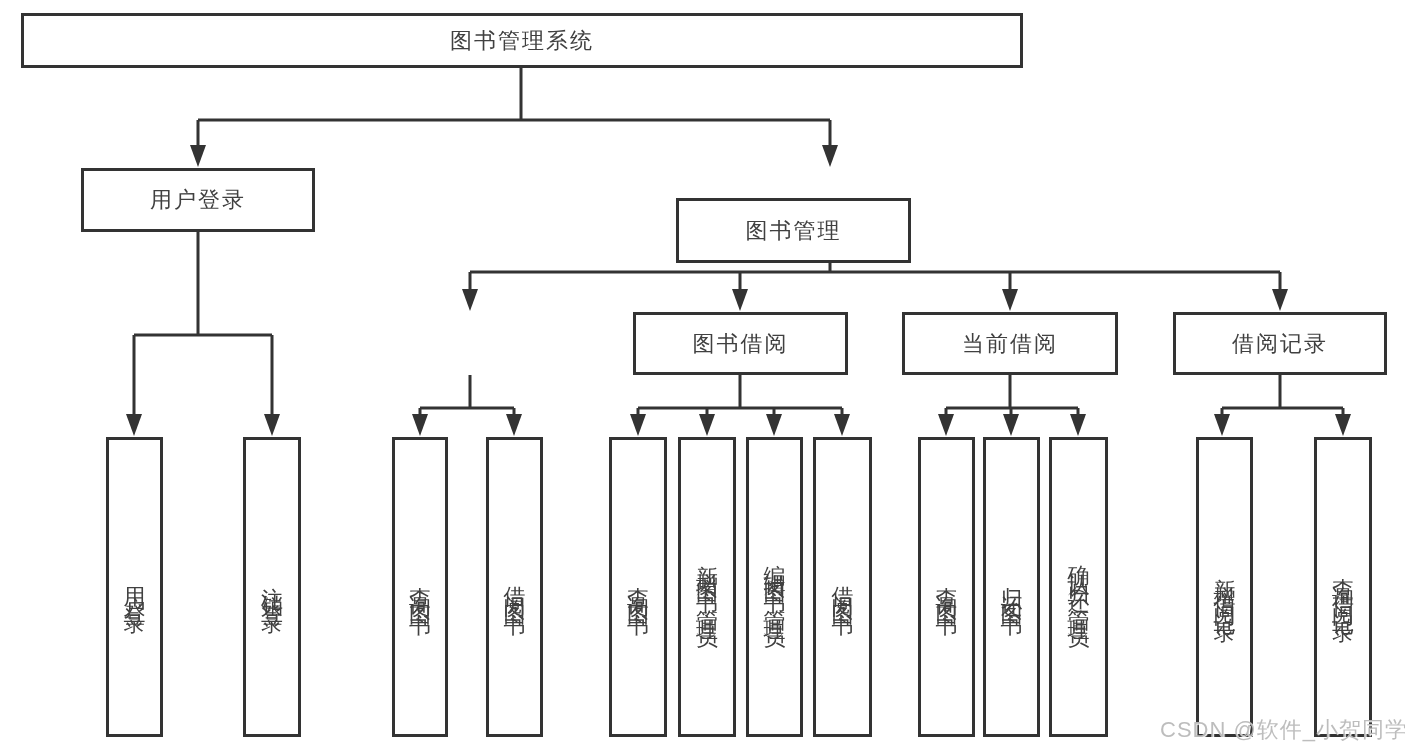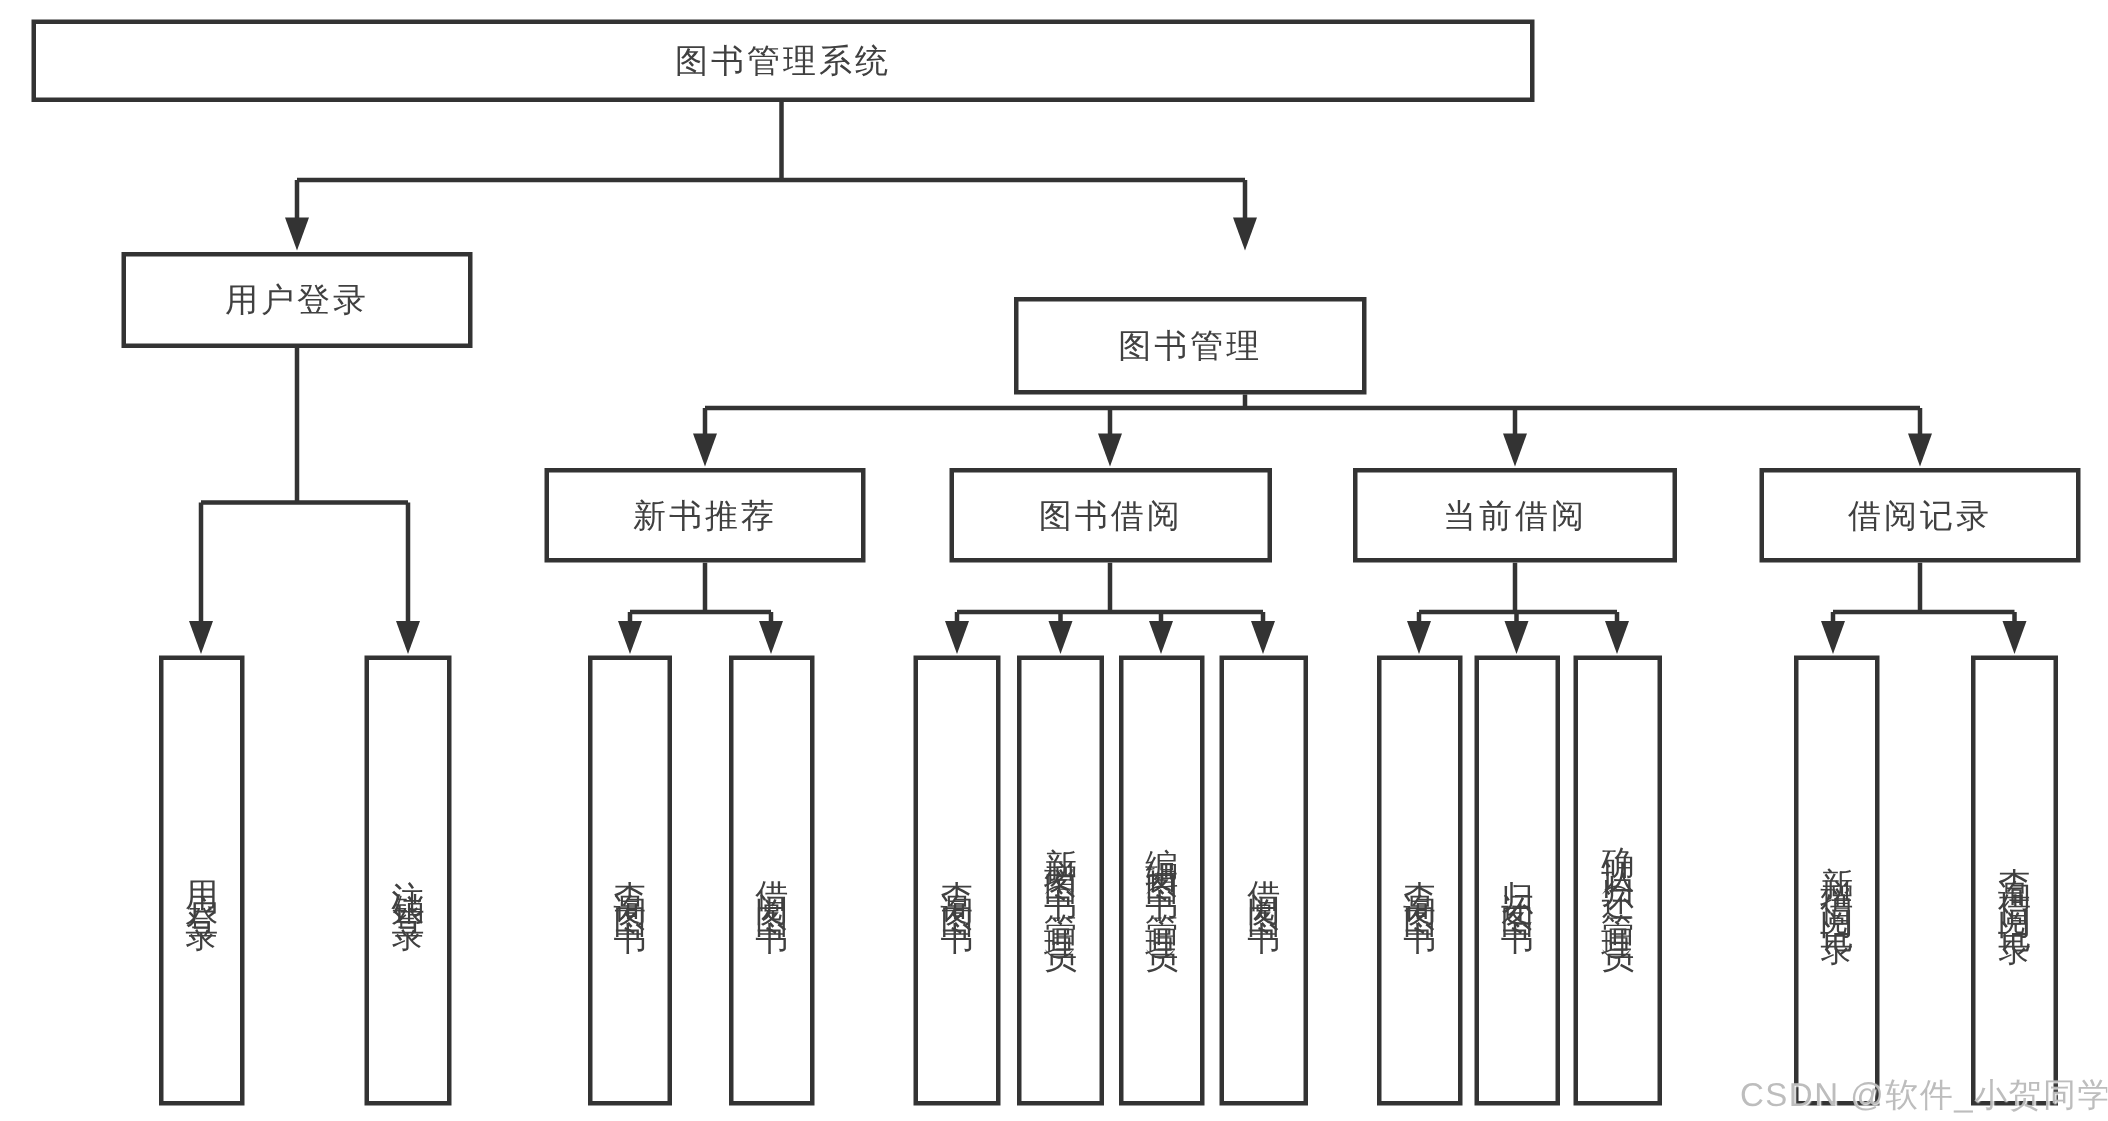--- a/index.html
+++ b/index.html
@@ -93,21 +93,20 @@
       <polygon points="1214,414 1230,414 1222,436"></polygon>
       <polygon points="1335,414 1351,414 1343,436"></polygon>
     </g>
   </svg>
 
   <div class="box h-box" style="left:21px; top:13px; width:1002px; height:55px;">图书管理系统</div>
 
   <div class="box h-box" style="left:81px; top:168px; width:234px; height:64px;">用户登录</div>
   <div class="box h-box" style="left:676px; top:168px; width:235px; height:65px;margin-top:30px;">图书管理</div>
 
-  <div class="box h-box" style="left:363px; top:312px; width:214px; height:63px;">新书推荐</div>
   <div class="box h-box" style="left:633px; top:312px; width:215px; height:63px;">图书借阅</div>
   <div class="box h-box" style="left:902px; top:312px; width:216px; height:63px;font-family:Liberation Serif, serif;">当前借阅</div>
   <div class="box h-box" style="left:1173px; top:312px; width:214px; height:63px;">借阅记录</div>
 
   <div class="box v-box leaf" style="left:106px; width:57px;">
     <span>用户登录</span>
   </div>
   <div class="box v-box leaf" style="left:243px; width:58px;">
     <span>注销登录</span>
   </div>

